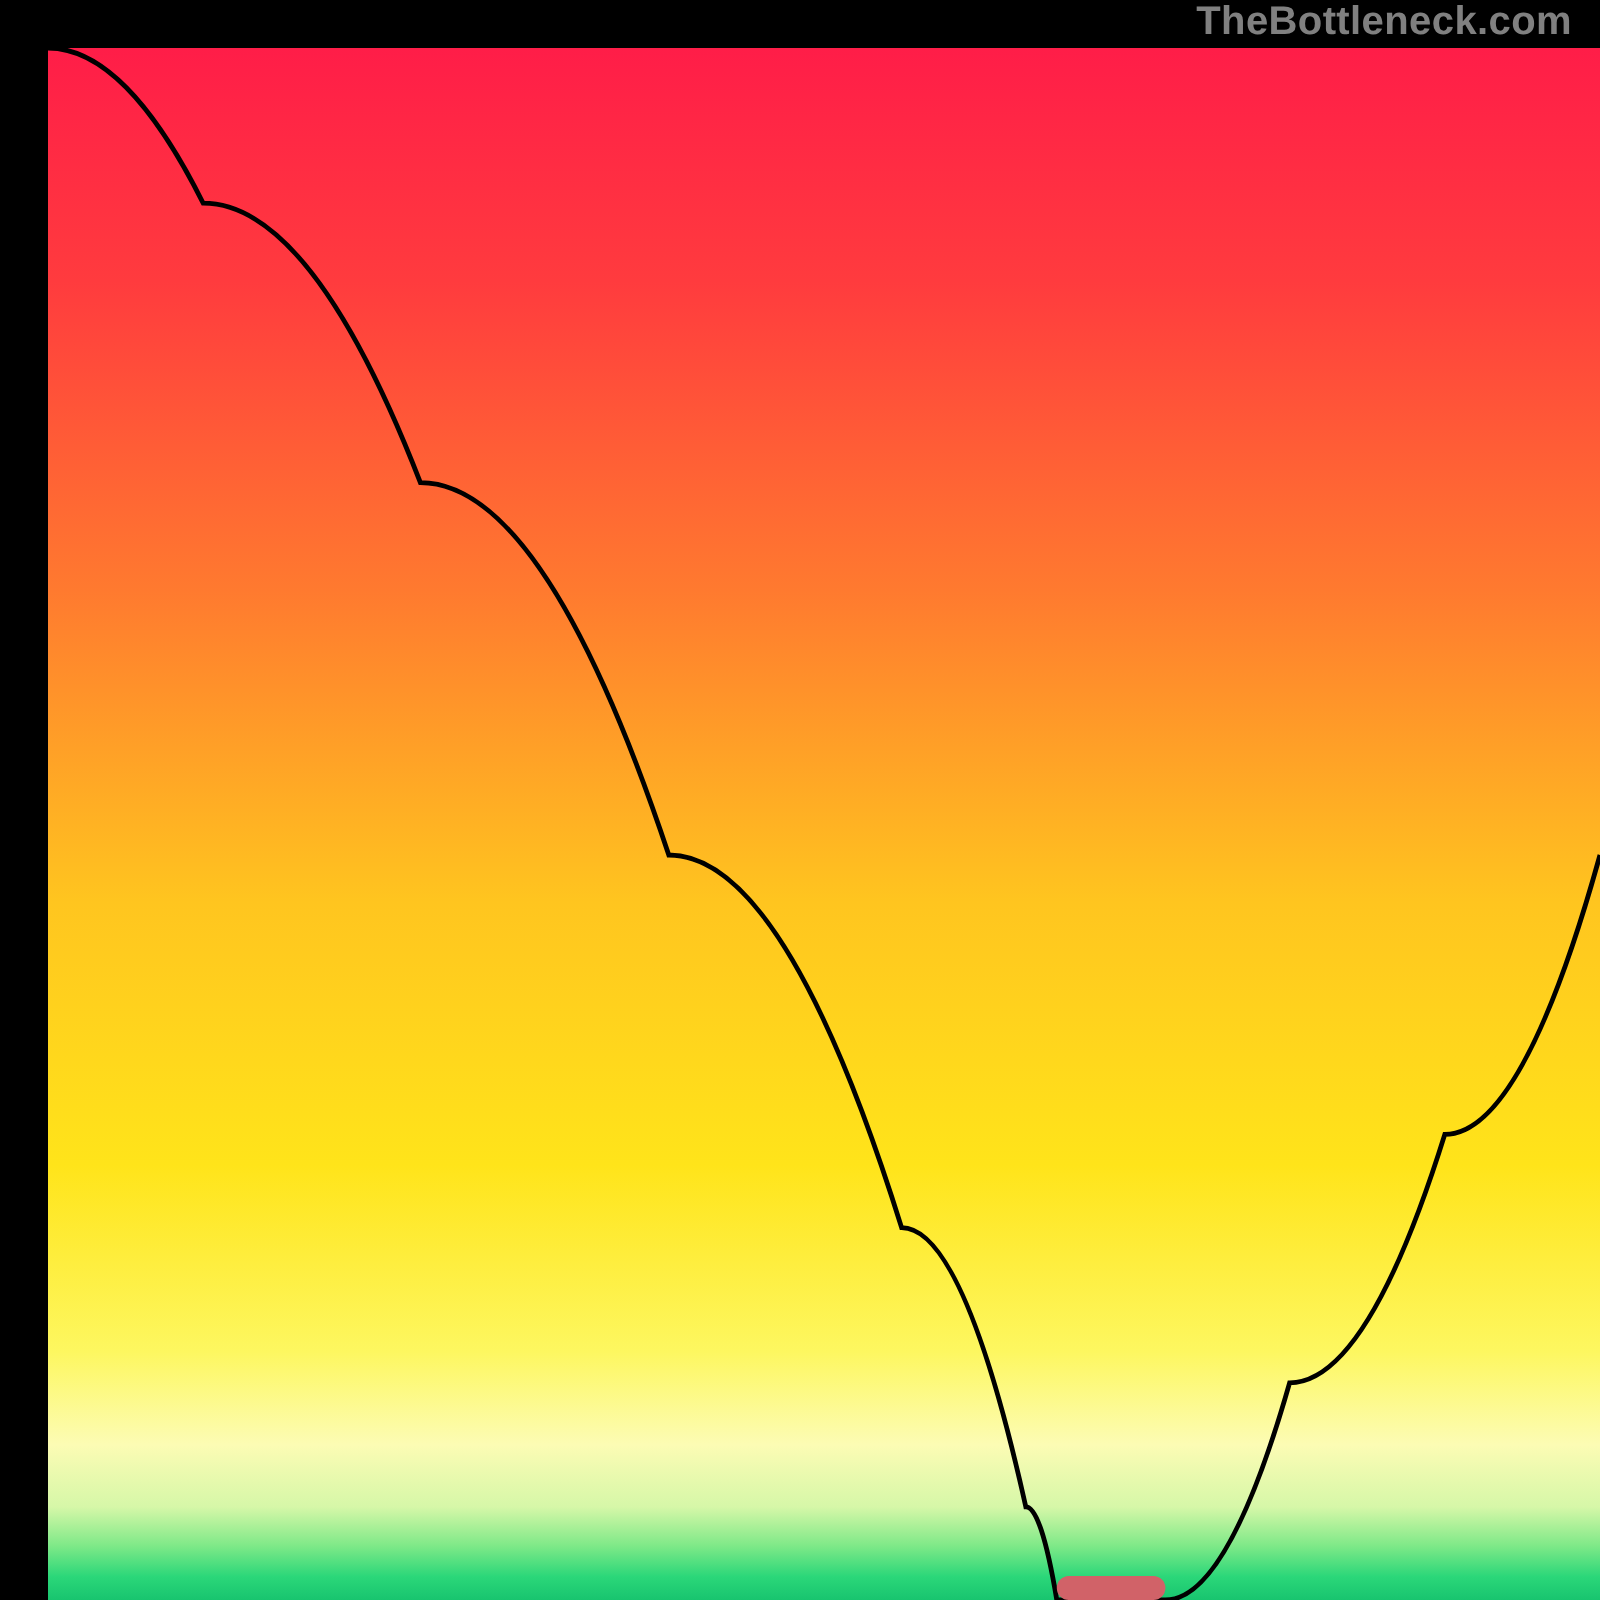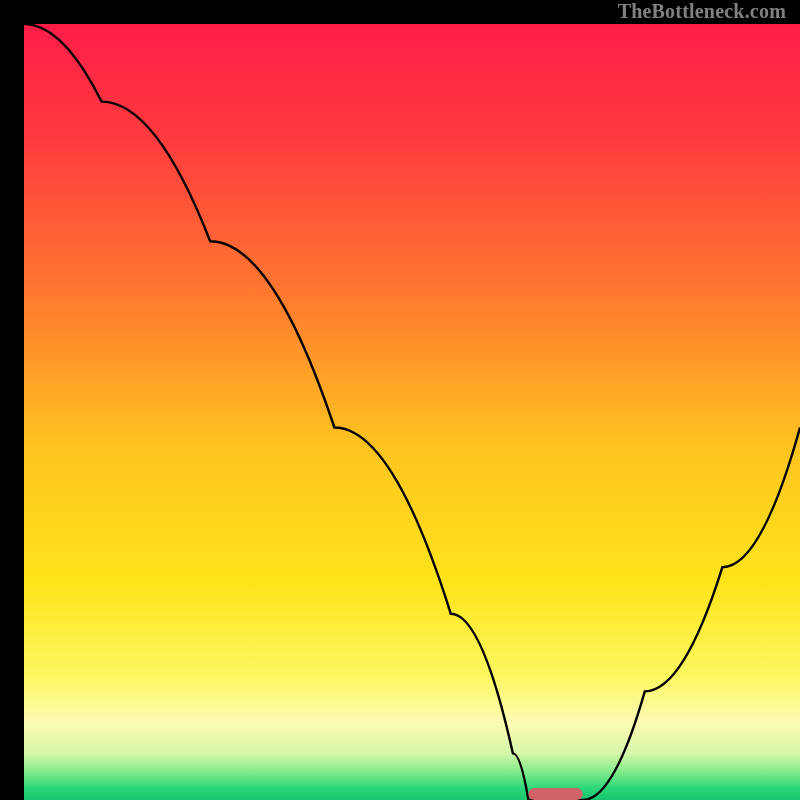--- a/index.html
+++ b/index.html
@@ -22,21 +22,21 @@
     position: absolute;
     left: 12px;
     top: 12px;
     width: 776px;
     height: 776px;
   }
   .watermark {
     position: absolute;
     top: 0px;
     right: 14px;
-    font-family: Liberation Serif, serif;
+    font-family: Liberation Sans, sans-serif;
     font-size: 20px;
     font-weight: bold;
     color: #808080;
     letter-spacing: 0.2px;
   }
 </style>
 </head>
 <body>
 
 <div class="chart-frame">

